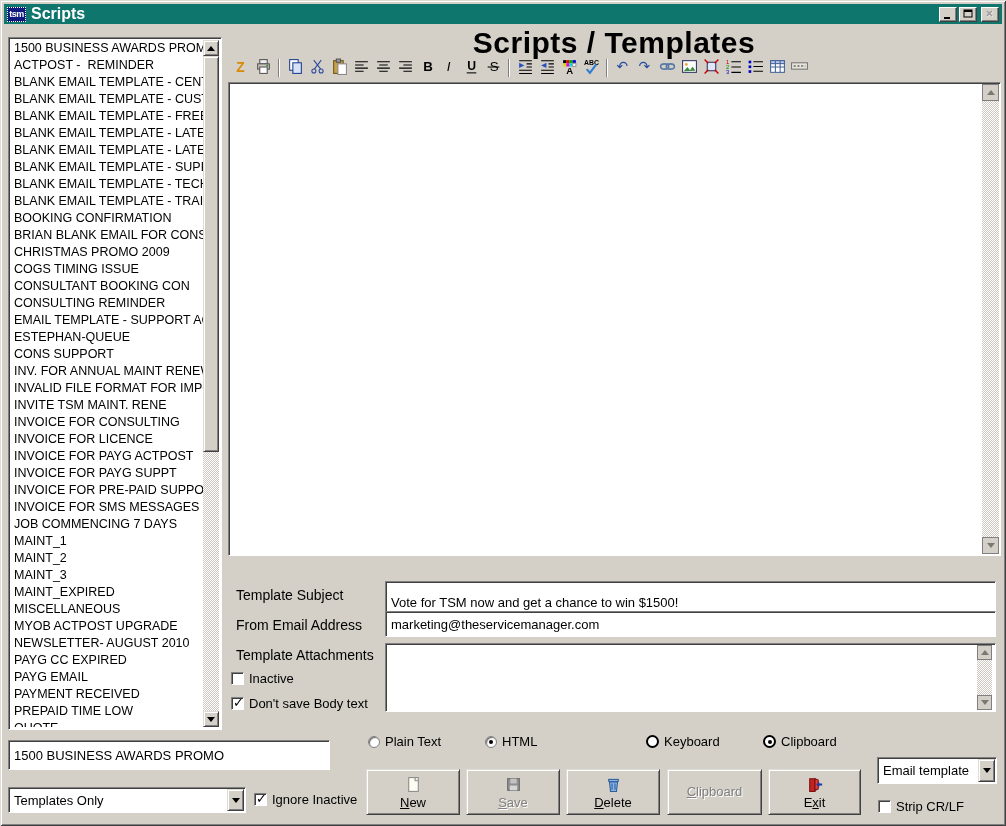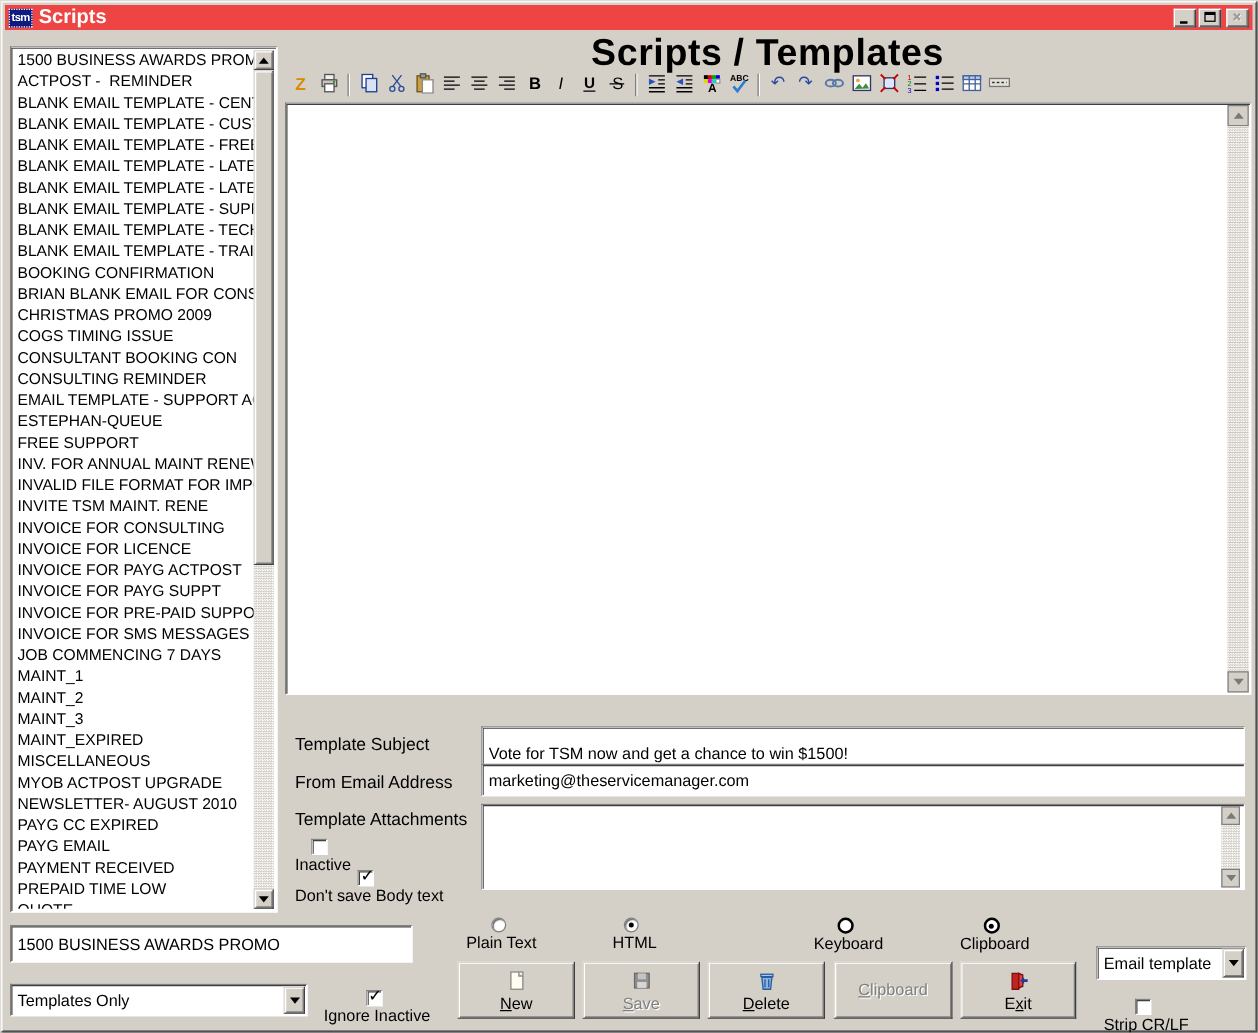--- a/index.html
+++ b/index.html
@@ -4,21 +4,21 @@
 <title>Scripts</title>
 <style>
   html,body{margin:0;padding:0;background:#808080;}
   *{box-sizing:border-box;font-family:"Liberation Sans","DejaVu Sans",sans-serif;}
   .window{
     position:relative;width:1006px;height:826px;background:#d4d0c8;overflow:hidden;
     box-shadow:inset 1px 1px 0 #dfdcd5, inset -1px -1px 0 #404040,
                inset 2px 2px 0 #fff,    inset -2px -2px 0 #808080;
   }
   
-  .titlebar{position:absolute;left:4px;top:4px;right:4px;height:20px;background:#ef4444;
+  .titlebar{position:absolute;left:4px;top:4px;right:4px;height:20px;background:#0f766e;
     display:flex;align-items:center;padding:0 3px;}
   .app-icon{width:19px;height:15px;background:#101a7e;border:1px dotted #fff;color:#fff;
     font-size:9px;font-weight:bold;display:flex;align-items:center;justify-content:center;
     margin-right:5px;letter-spacing:-0.5px;}
   .title-text{color:#fff;font-size:16px;font-weight:bold;flex:1;}
   .win-controls{display:flex;gap:2px;align-items:center;}
   .winbtn{width:18px;height:15px;background:#d4d0c8;border:1px solid;padding:0;
     border-color:#fff #404040 #404040 #fff;box-shadow:inset -1px -1px 0 #808080;
     display:flex;align-items:center;justify-content:center;cursor:default;}
   .winbtn.gap{margin-left:2px;}
@@ -58,21 +58,21 @@
   
   .flabel{position:absolute;font-size:14px;color:#000;}
   .field{position:absolute;font-size:13px;padding:3px 5px;color:#000;outline:none;}
   .attachbox{position:absolute;left:385px;top:643px;width:611px;height:69px;}
   .attach-scroll{position:absolute;right:1px;top:1px;bottom:1px;width:17px;}
   .asb-btn{position:absolute;left:0;width:15px;height:15px;background:#d4d0c8;border:1px solid #808080;
     display:flex;align-items:center;justify-content:center;}
   .asb-btn.up{top:0;} .asb-btn.down{bottom:0;}
   .asb-track{position:absolute;left:0;top:15px;bottom:15px;width:15px;}
   
-  .checkline,.radioline{position:absolute;display:flex;align-items:center;height:15px;flex-direction:column;}
+  .checkline,.radioline{position:absolute;display:flex;align-items:center;height:15px;}
   .checkbox{width:13px;height:13px;background:#fff;border:1px solid;flex:0 0 13px;
     border-color:#808080 #fff #fff #808080;box-shadow:inset 1px 1px 0 #404040;position:relative;}
   .checkbox.checked::after{content:"✓";position:absolute;left:1px;top:-3px;font-size:13px;
     font-weight:bold;color:#000;font-family:"DejaVu Sans",sans-serif;}
   .chklabel,.rlabel{font-size:13px;margin-left:5px;white-space:nowrap;}
   .radio{width:12px;height:12px;border-radius:50%;background:#fff;position:relative;flex:0 0 12px;}
   .radio.r3d{border:1px solid #808080;box-shadow:inset 1px 1px 1px rgba(64,64,64,.8);}
   .radio.rflat{border:2px solid #000;width:13px;height:13px;flex-basis:13px;}
   .radio.checked::after{content:"";position:absolute;left:50%;top:50%;width:4px;height:4px;
     margin:-2px 0 0 -2px;border-radius:50%;background:#000;}
@@ -137,21 +137,21 @@
         <div class="list-item">BLANK EMAIL TEMPLATE - TECHI</div>
         <div class="list-item">BLANK EMAIL TEMPLATE - TRAIN</div>
         <div class="list-item">BOOKING CONFIRMATION</div>
         <div class="list-item">BRIAN BLANK EMAIL FOR CONS</div>
         <div class="list-item">CHRISTMAS PROMO 2009</div>
         <div class="list-item">COGS TIMING ISSUE</div>
         <div class="list-item">CONSULTANT BOOKING CON</div>
         <div class="list-item">CONSULTING REMINDER</div>
         <div class="list-item">EMAIL TEMPLATE - SUPPORT AG</div>
         <div class="list-item">ESTEPHAN-QUEUE</div>
-        <div class="list-item">FREE SUPPORT</div>
+        <div class="list-item">CONS SUPPORT</div>
         <div class="list-item">INV. FOR ANNUAL MAINT RENEW</div>
         <div class="list-item">INVALID FILE FORMAT FOR IMPO</div>
         <div class="list-item">INVITE TSM MAINT. RENE</div>
         <div class="list-item">INVOICE FOR CONSULTING</div>
         <div class="list-item">INVOICE FOR LICENCE</div>
         <div class="list-item">INVOICE FOR PAYG ACTPOST</div>
         <div class="list-item">INVOICE FOR PAYG SUPPT</div>
         <div class="list-item">INVOICE FOR PRE-PAID SUPPOR</div>
         <div class="list-item">INVOICE FOR SMS MESSAGES</div>
         <div class="list-item">JOB COMMENCING 7 DAYS</div>

